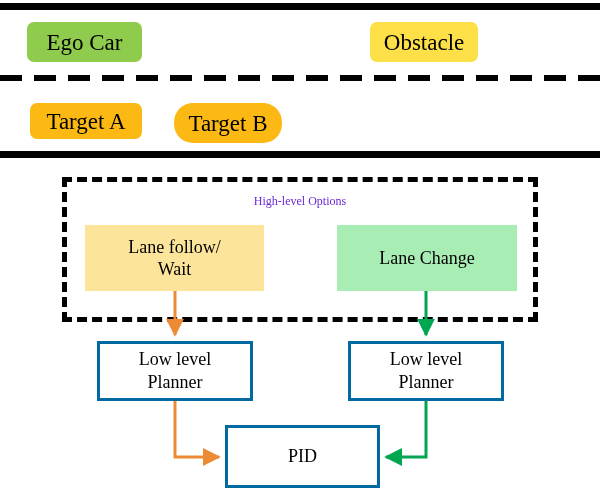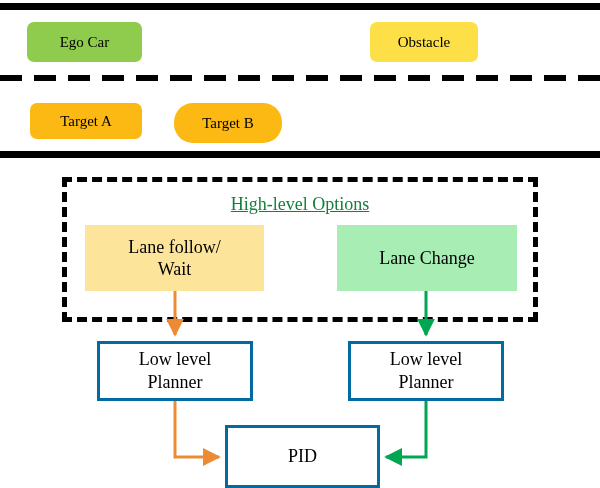--- a/index.html
+++ b/index.html
@@ -36,40 +36,39 @@
       #000000 0px, #000000 22px,
       #ffffff 22px, #ffffff 34px
     );
   }
   .vehicle {
     position: absolute;
     border-radius: 7px;
     display: flex;
     align-items: center;
     justify-content: center;
-    font-size: 15px;
+    font-size: 23px;
     color: #000000;
     line-height: 1;
     box-sizing: border-box;
   }
 
   
   .options-panel {
     position: absolute;
     box-sizing: border-box;
     border: 5px dashed #000000;
     background: transparent;
   }
   .options-title {
     position: absolute;
     width: 100%;
     text-align: center;
-    font-size: 18px;
-    color: #15803d;
-    text-decoration: underline;
+    font-size: 12px;
+    color: #6d28d9;
   }
   .option-box {
     position: absolute;
     display: flex;
     align-items: center;
     justify-content: center;
     text-align: center;
     font-size: 18px;
     line-height: 1.25;
     color: #000000;

